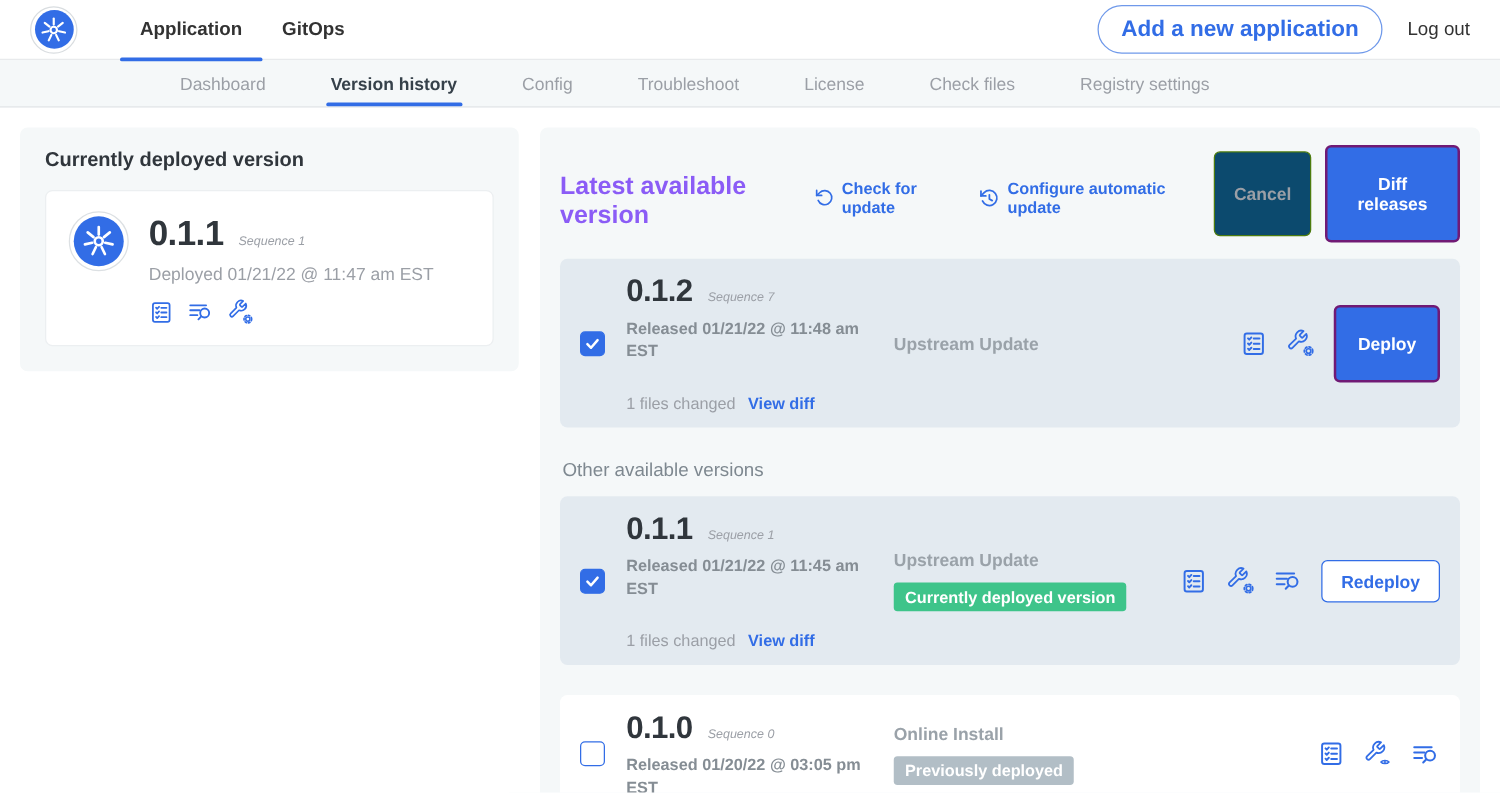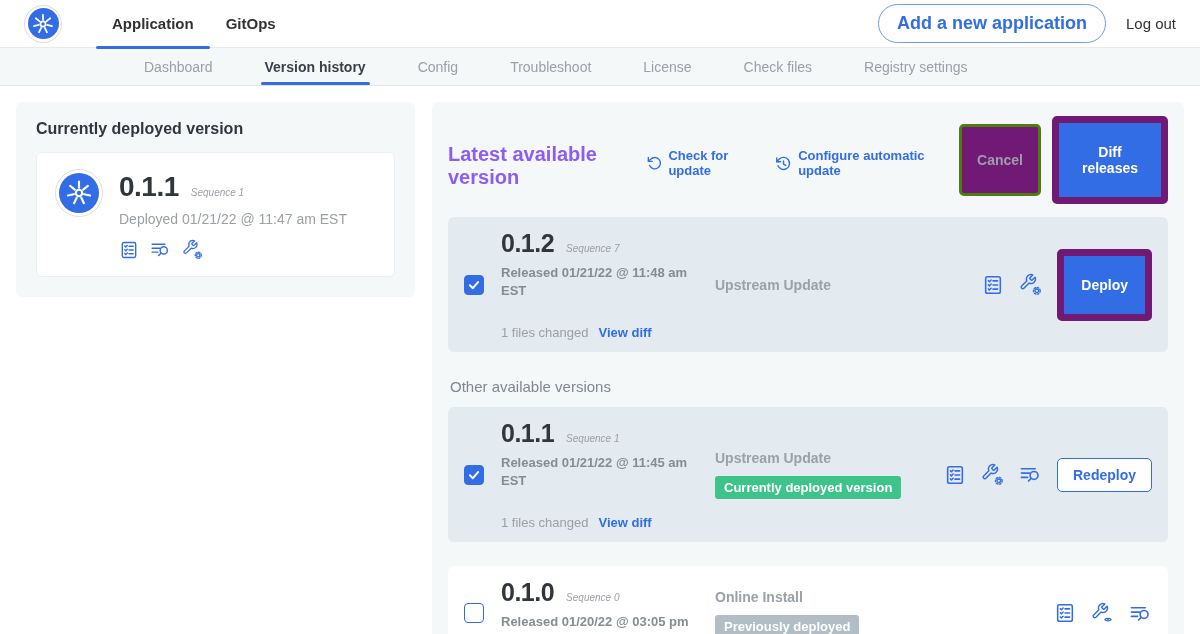--- a/index.html
+++ b/index.html
@@ -53,22 +53,22 @@
 
   
   .versions-panel { flex:1; background:#F5F8F9; border-radius:6px; padding:14px 16px 18px; }
   .vp-header { display:flex; align-items:center; margin-bottom:13px; }
   .vp-title { font-size:20px; font-weight:bold; color:#8b5cf6; margin-right:14px;margin-top:12px; }
   .hdr-link { display:flex; align-items:center; gap:6px; color:#326DE6; font-size:13px;
               font-weight:bold; cursor:pointer; margin-right:24px; margin-top:6px; }
   .hdr-spacer { flex:1; }
   .btn { font-family:"Liberation Sans", sans-serif; font-size:14px; font-weight:bold;
          border-radius:5px; cursor:pointer; }
-  .btn-cancel { background:#701a75; border:3px solid #4d7c0f; color:#9B9FA6; padding:25px 15px; margin-right:11px; }
-  .btn-primary { background:#326DE6; border:7px solid #701a75; color:#fff; padding:21px 17px; }
+  .btn-cancel { background:#0c4a6e; border:1px solid #4d7c0f; color:#9B9FA6; padding:25px 15px; margin-right:11px; }
+  .btn-primary { background:#326DE6; border:2px solid #701a75; color:#fff; padding:21px 17px; }
   .btn-outline { background:#fff; border:1px solid #326DE6; color:#326DE6; padding:8px 15px; }
 
   .v-row { border-radius:6px; padding:12px 16px; display:flex; align-items:center; }
   .v-row.selected { background:#E3EAF0; }
   .v-row.plain { background:#fff; }
   .cbx { width:20px; height:20px; border-radius:4px; border:1.5px solid #326DE6;
          background:#fff; flex:none; display:flex; align-items:center; justify-content:center; cursor:pointer; }
   .cbx.checked { background:#326DE6; }
   .row-info { width:200px; flex:none; margin-left:17px; }
   .row-ver { font-size:25px; font-weight:bold; color:#30363C; letter-spacing:-0.5px; }

